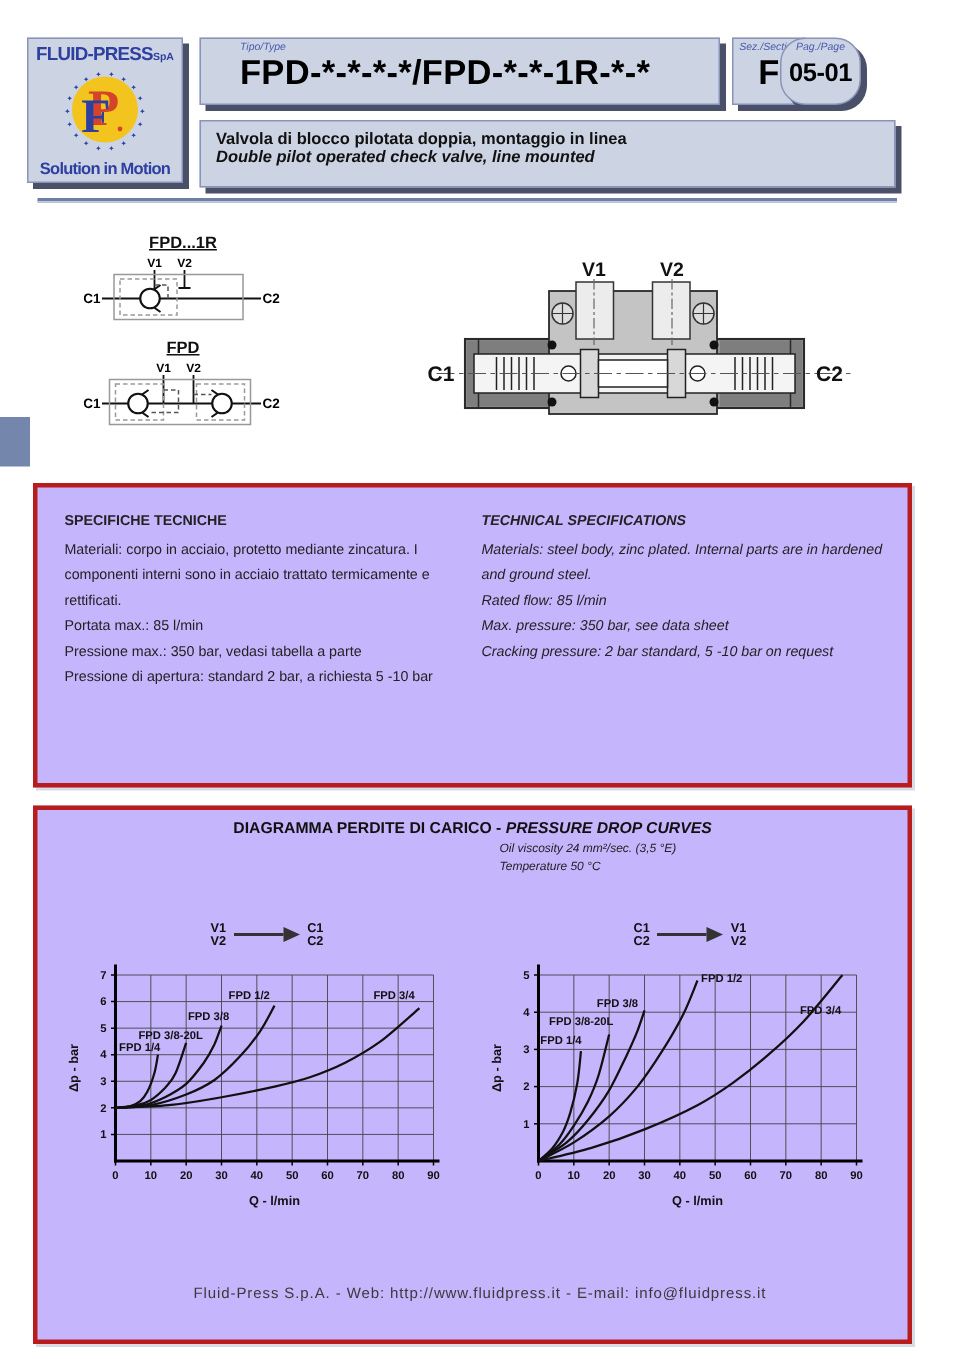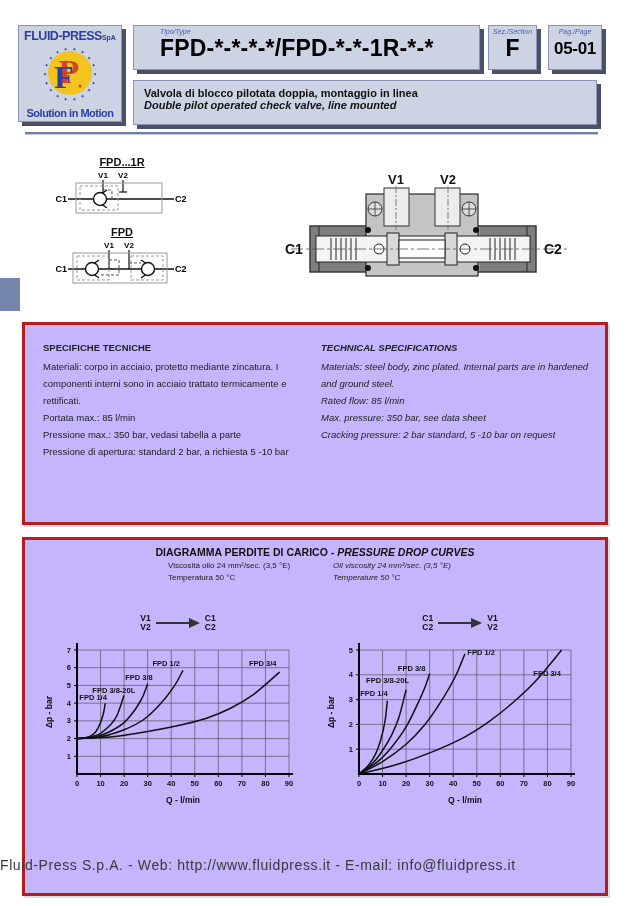--- a/index.html
+++ b/index.html
@@ -10,21 +10,21 @@
   .hbox{position:absolute;background:#ccd3e3;border:1px solid #8b94b8;box-shadow:4px 4px 0 #4a5068;box-sizing:border-box;}
   .logo-box{left:18px;top:25px;width:104px;height:97px;text-align:center;}
   .brand{color:#2d3fa0;font-weight:bold;font-size:12.5px;letter-spacing:-0.5px;margin-top:3px;}
   .brand .spa{font-size:7px;letter-spacing:0;}
   .tagline{color:#2d3fa0;font-weight:bold;font-size:11px;letter-spacing:-0.5px;position:absolute;bottom:2px;width:100%;}
   .type-box{left:133px;top:25px;width:347px;height:45px;padding:2px 26px;}
   .box-label{color:#4a5cae;font-size:7px;font-style:italic;}
   .type-value{color:#000;font-weight:bold;font-size:23px;letter-spacing:0.2px;line-height:26px;white-space:nowrap;}
   .sez-box{left:488px;top:25px;width:49px;height:45px;text-align:center;padding-top:2px;}
   .sez-value{font-weight:bold;font-size:23px;line-height:26px;}
-  .pag-box{left:548px;top:25px;width:54px;height:45px;text-align:center;padding-top:2px;}
+  .pag-box{left:520px;top:25px;width:54px;height:45px;text-align:center;padding-top:2px;border-radius:17px;}
   .pag-value{font-weight:bold;font-size:17px;line-height:28px;letter-spacing:-0.3px;}
   .subtitle-box{left:133px;top:80px;width:464px;height:45px;padding:6px 10px;box-sizing:border-box;}
   .sub-it{font-weight:bold;font-size:11px;color:#111;}
   .sub-en{font-weight:bold;font-style:italic;font-size:11px;color:#111;}
   .divider{position:absolute;left:25px;top:132px;width:573px;height:2px;background:#6e7ea6;border-bottom:1px solid #c2c9da;}
 
   
   .symbol-group{position:absolute;width:132px;text-align:center;}
   .sym-title{font-weight:bold;font-size:11px;text-decoration:underline;margin-bottom:1px;color:#111;}
   .sym-svg{display:block;}
@@ -59,22 +59,22 @@
   .chart-svg text{font-family:"Liberation Sans",sans-serif;}
   .chart-svg .tick{font-size:7.5px;font-weight:bold;fill:#111;}
   .chart-svg .axlabel{font-size:8.5px;font-weight:bold;fill:#111;}
   .chart-svg .curvelabel{font-size:7.5px;font-weight:bold;fill:#111;}
 
   
   .section-svg{position:absolute;left:283px;top:170px;}
   .section-svg text{font-family:"Liberation Sans",sans-serif;font-weight:bold;fill:#111;}
 
   
-  .footer{position:absolute;left:0;top:857px;width:100%;
-          font-size:14px;letter-spacing:0.6px;color:#3a3a3a;}
+  .footer{position:absolute;left:0;top:857px;width:100%;text-align:center;
+          font-size:10px;letter-spacing:0.6px;color:#3a3a3a;}
 </style>
 </head>
 <body>
 
 <div class="page">
 
   <div class="hbox logo-box">
     <div class="brand">
       <span>FLUID-PRESS</span><span class="spa">SpA</span>
     </div>
@@ -247,24 +247,20 @@
       <p class="spec-line"><b>Materials:</b><span> steel body, zinc plated. Internal parts are in hardened and ground steel.</span></p>
       <p class="spec-line"><b>Rated flow:</b><span> 85 l/min</span></p>
       <p class="spec-line"><b>Max. pressure:</b><span> 350 bar, see data sheet</span></p>
       <p class="spec-line"><b>Cracking pressure:</b><span> 2 bar standard, 5 -10 bar on request</span></p>
     </div>
   </div>
 
   <div class="frame chart-box">
     <div class="chart-title">
       <span class="t-it">DIAGRAMMA PERDITE DI CARICO - </span><span class="t-en">PRESSURE DROP CURVES</span>
-    </div>
-    <div class="cond cond-it">
-      <div>Viscosità olio 24 mm²/sec. (3,5 °E)</div>
-      <div>Temperatura 50 °C</div>
     </div>
     <div class="cond cond-en">
       <div>Oil viscosity 24 mm²/sec. (3,5 °E)</div>
       <div>Temperature 50 °C</div>
     </div>
 
     <div class="chart-block chart-left">
       <div class="dir-header">
         <div class="dir-col">
           <span>V1</span>

